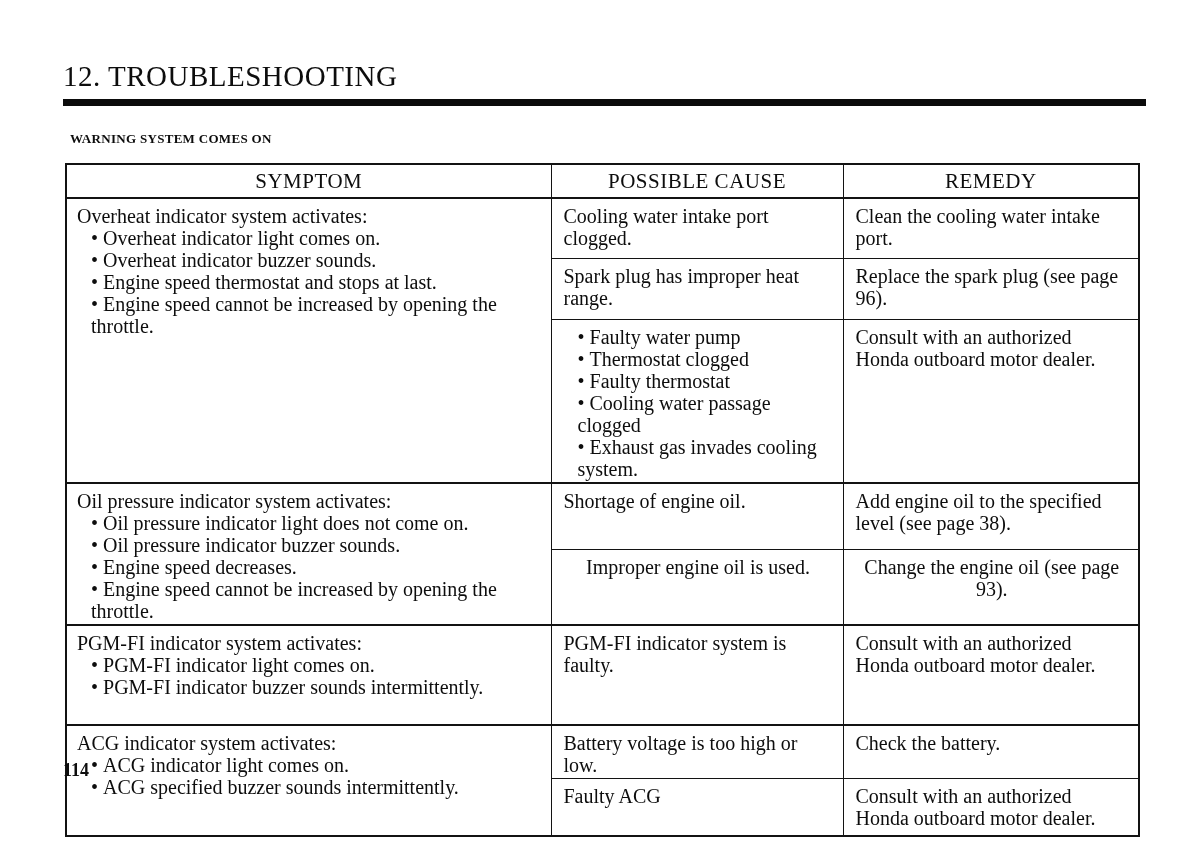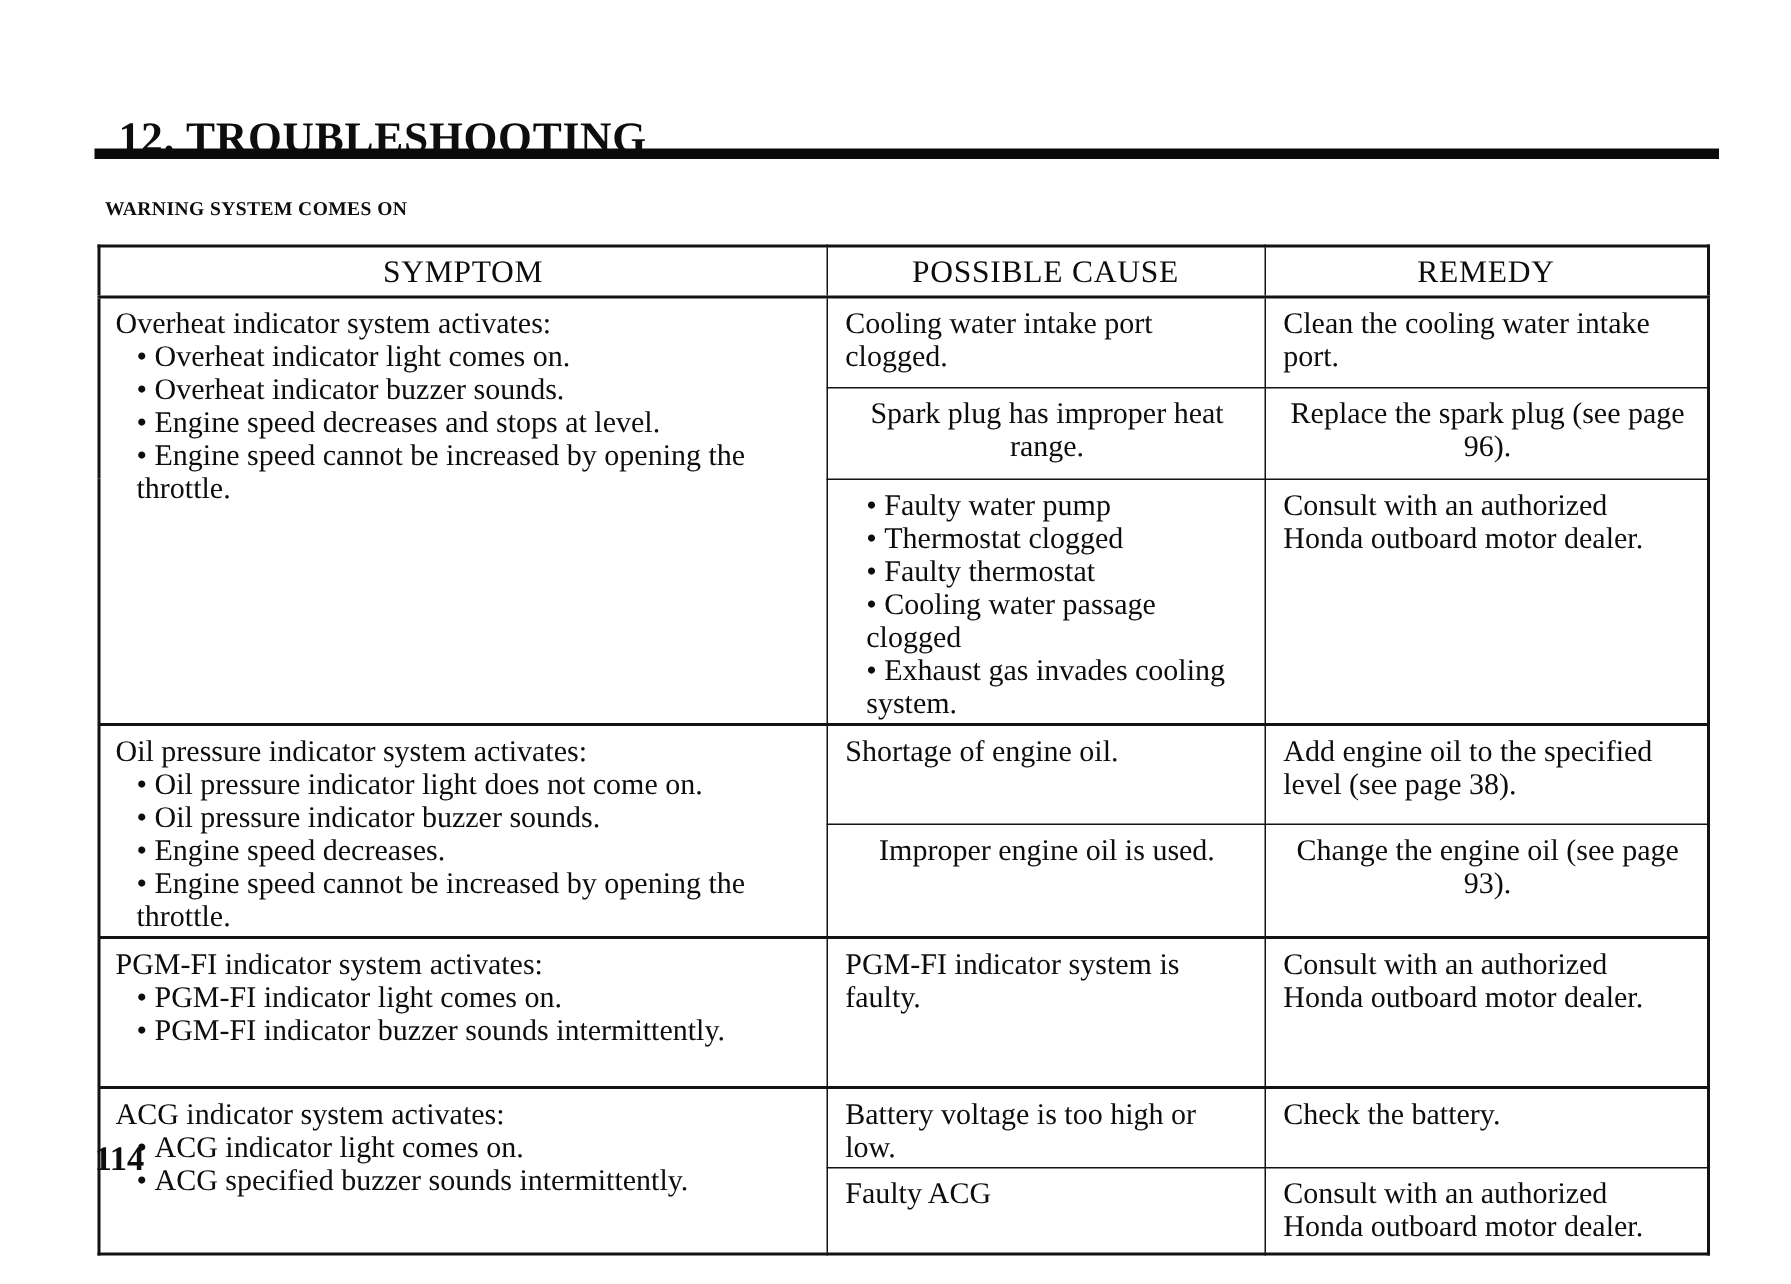--- a/index.html
+++ b/index.html
@@ -5,22 +5,22 @@
   html,body{margin:0;padding:0;background:#e8e8e8;}
   .page{
     position:relative;
     width:1194px;height:856px;
     background:#ffffff;
     font-family:"Liberation Serif","DejaVu Serif",serif;
     color:#0d0d0d;
     overflow:hidden;
   }
   .title{
-    position:absolute;left:63px;top:60px;margin:16px;
-    font-size:29px;font-weight:bold;letter-spacing:0.5px;
+    position:absolute;left:63px;top:60px;margin:0;
+    font-size:29px;font-weight:normal;letter-spacing:0.5px;
   }
   .title-rule{
     position:absolute;left:63px;top:99px;width:1083px;height:7px;
     background:#0b0b0b;
   }
   .subheading{
     position:absolute;left:70px;top:131px;margin:0;
     font-size:13px;font-weight:bold;letter-spacing:0.3px;
   }
   table.ts-table{
@@ -42,33 +42,33 @@
   }
   .ts-table th{
     font-size:21px;font-weight:400;letter-spacing:0.5px;
     text-align:center;vertical-align:middle;
     padding:4px 4px;
     border-bottom-width:2px;
   }
   tr.sec td{border-top-width:2.2px;}
   .hdr-row{height:34px;}
   .r1a{height:60px;}
-  .r1b{height:61px;text-align:center;}
+  .r1b{height:61px;}
   .r1c{height:125px;}
   .r2a{height:57px;}
   .r2b{height:63px;text-align:center;}
   .r3{height:100px;padding-left:48px;}
   .r4a{height:38px;}
   .r4b{height:58px;}
   td.sym{padding-left:10px;padding-right:8px;}
   .bullet{padding-left:14px;}
   .bullet::before{content:"\2022\00a0";}
   .pagenum{
     position:absolute;left:63px;top:760px;
-    font-size:23px;font-weight:bold;
+    font-size:18px;font-weight:bold;
   }
 </style>
 </head>
 <body>
 
 <div class="page">
 
   <h1 class="title">12. TROUBLESHOOTING</h1>
   <div class="title-rule"></div>
   <h2 class="subheading">WARNING SYSTEM COMES ON</h2>
@@ -86,21 +86,21 @@
         <th>REMEDY</th>
       </tr>
     </thead>
     <tbody>
 
       <tr class="sec r1a">
         <td class="sym" rowspan="3">
           <div>Overheat indicator system activates:</div>
           <div class="bullet">Overheat indicator light comes on.</div>
           <div class="bullet">Overheat indicator buzzer sounds.</div>
-          <div class="bullet">Engine speed decreases and stops at level.</div>
+          <div class="bullet">Engine speed thermostat and stops at last.</div>
           <div class="bullet">Engine speed cannot be increased by opening the throttle.</div>
         </td>
         <td>
           <div>Cooling water intake port clogged.</div>
         </td>
         <td>
           <div>Clean the cooling water intake port.</div>
         </td>
       </tr>
       <tr class="r1b">

